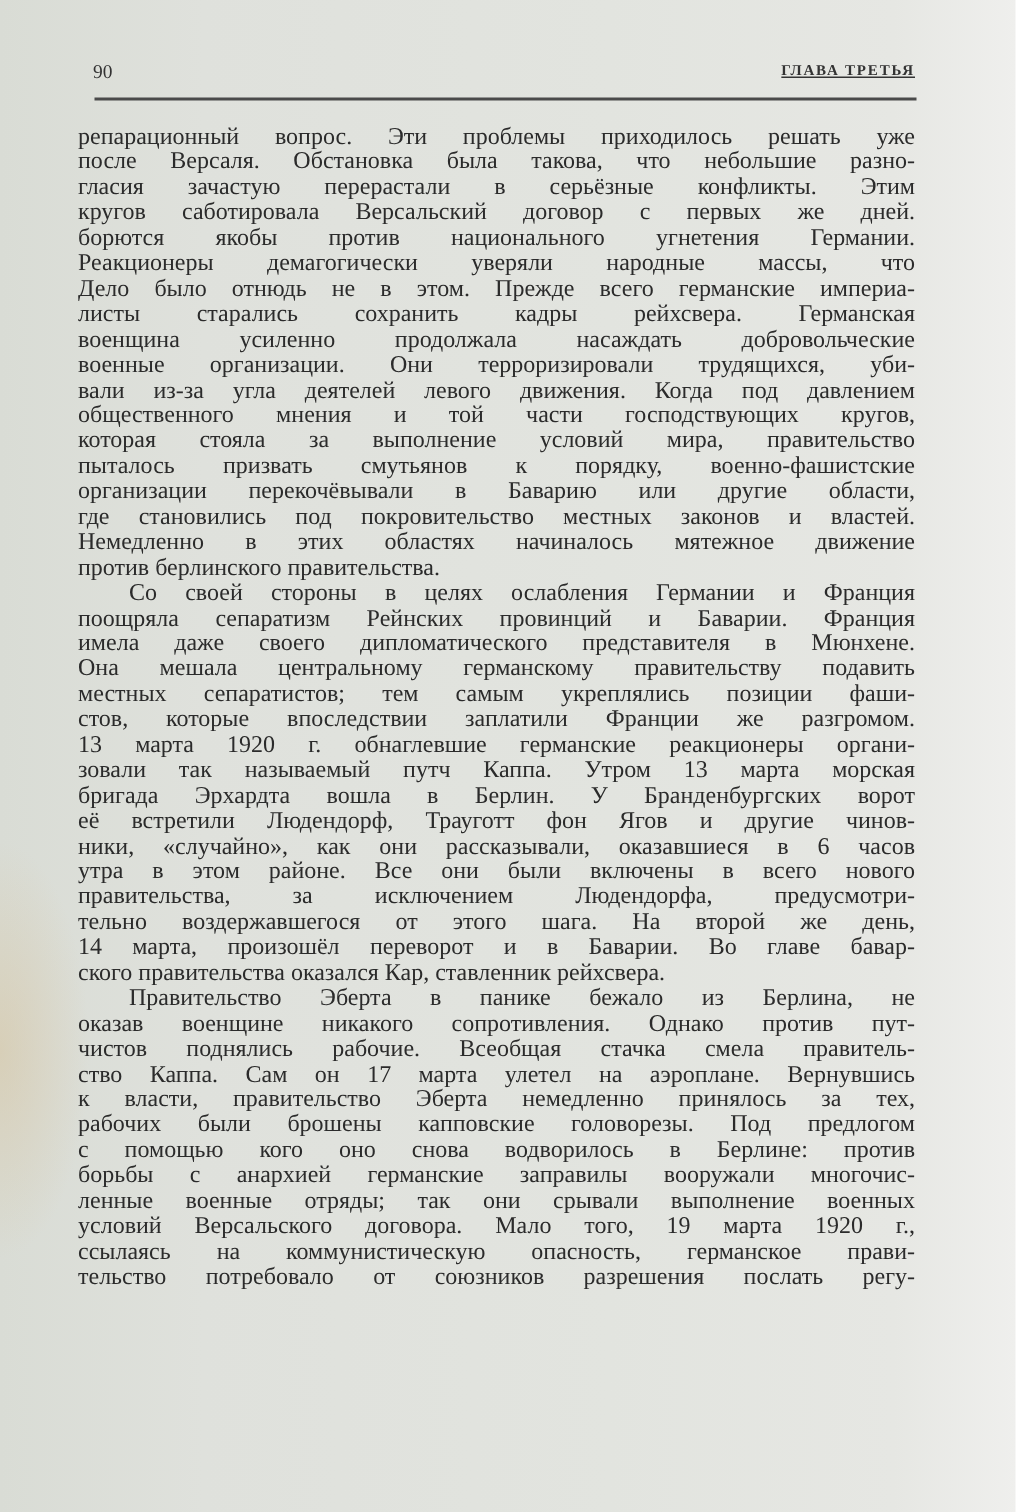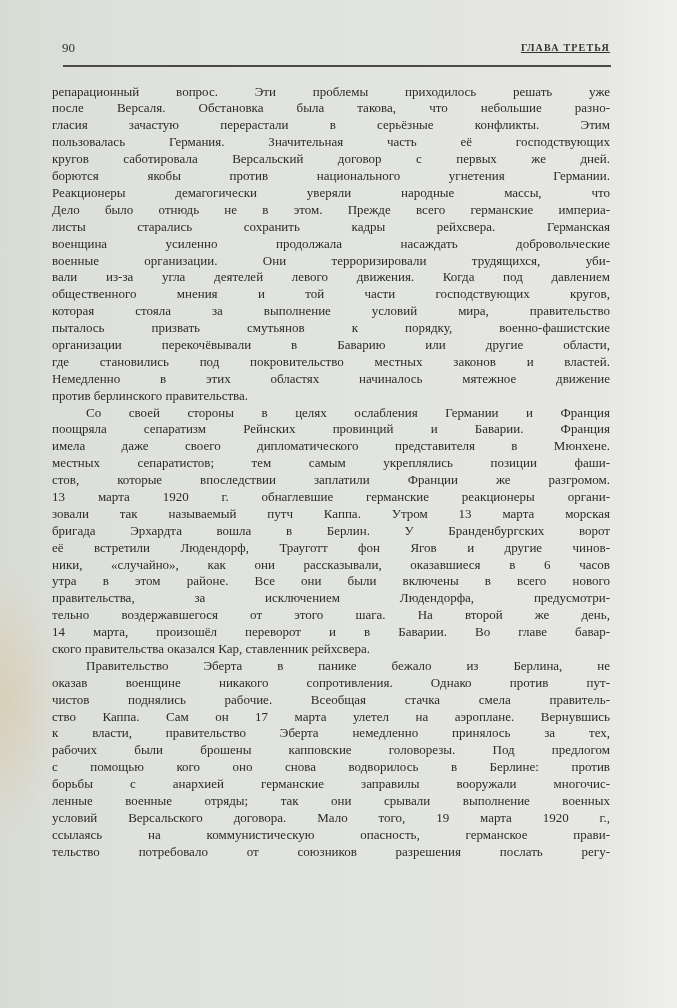--- a/index.html
+++ b/index.html
@@ -61,21 +61,21 @@
     height: 1.6px;
     background: #4a4a4a;
   }
   .body-text {
     margin-top: 17px;
   }
   .line {
     display: block;
     height: 16.9px;
     line-height: 16.9px;
-    font-size: 13px;
+    font-size: 16px;
     white-space: nowrap;
     text-align: justify;
     text-align-last: justify;
     color: #2b2b2b;
   }
   .line.last {
     text-align-last: left;
   }
   .line.indent {
     padding-left: 34px;
@@ -92,21 +92,20 @@
     <span class="chapter-title">ГЛАВА ТРЕТЬЯ</span>
   </div>
   <div class="head-rule"></div>
 
   <div class="body-text">
 
     <div>
       <span class="line">репарационный вопрос. Эти проблемы приходилось решать уже</span>
       <span class="line">после Версаля. Обстановка была такова, что небольшие разно-</span>
       <span class="line">гласия зачастую перерастали в серьёзные конфликты. Этим</span>
-      <span class="line">пользовалась Германия. Значительная часть её господствующих</span>
       <span class="line">кругов саботировала Версальский договор с первых же дней.</span>
       <span class="line">борются якобы против национального угнетения Германии.</span>
       <span class="line">Реакционеры демагогически уверяли народные массы, что</span>
       <span class="line">Дело было отнюдь не в этом. Прежде всего германские империа-</span>
       <span class="line">листы старались сохранить кадры рейхсвера. Германская</span>
       <span class="line">военщина усиленно продолжала насаждать добровольческие</span>
       <span class="line">военные организации. Они терроризировали трудящихся, уби-</span>
       <span class="line">вали из-за угла деятелей левого движения. Когда под давлением</span>
       <span class="line">общественного мнения и той части господствующих кругов,</span>
       <span class="line">которая стояла за выполнение условий мира, правительство</span>
@@ -114,20 +113,21 @@
       <span class="line">организации перекочёвывали в Баварию или другие области,</span>
       <span class="line">где становились под покровительство местных законов и властей.</span>
       <span class="line">Немедленно в этих областях начиналось мятежное движение</span>
       <span class="line last">против берлинского правительства.</span>
     </div>
 
     <div>
       <span class="line indent">Со своей стороны в целях ослабления Германии и Франция</span>
       <span class="line">поощряла сепаратизм Рейнских провинций и Баварии. Франция</span>
       <span class="line">имела даже своего дипломатического представителя в Мюнхене.</span>
+      <span class="line">Она мешала центральному германскому правительству подавить</span>
       <span class="line">местных сепаратистов; тем самым укреплялись позиции фаши-</span>
       <span class="line">стов, которые впоследствии заплатили Франции же разгромом.</span>
       <span class="line">13 марта 1920 г. обнаглевшие германские реакционеры органи-</span>
       <span class="line">зовали так называемый путч Каппа. Утром 13 марта морская</span>
       <span class="line">бригада Эрхардта вошла в Берлин. У Бранденбургских ворот</span>
       <span class="line">её встретили Людендорф, Трауготт фон Ягов и другие чинов-</span>
       <span class="line">ники, «случайно», как они рассказывали, оказавшиеся в 6 часов</span>
       <span class="line">утра в этом районе. Все они были включены в всего нового</span>
       <span class="line">правительства, за исключением Людендорфа, предусмотри-</span>
       <span class="line">тельно воздержавшегося от этого шага. На второй же день,</span>

